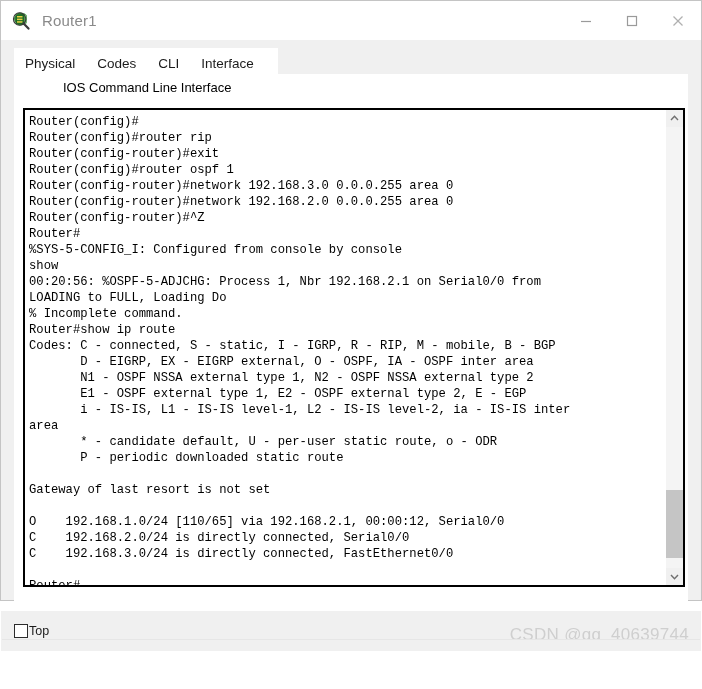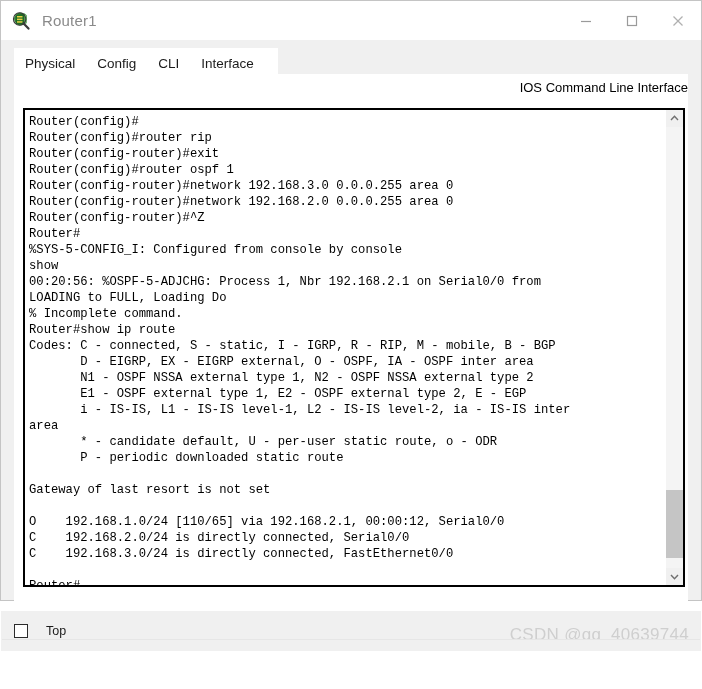--- a/index.html
+++ b/index.html
@@ -104,25 +104,26 @@
   
   #panel {
     flex: 1 1 auto;
     background: #ffffff;
     margin: 0 13px 0 13px;
     position: relative;
     display: flex;
     flex-direction: column;
   }
   #cli-heading {
-    text-align: right;
+    text-align: left;
     font-size: 13px;
     color: #000;
     padding: 6px 0 7px 3px;
     flex: 0 0 auto;
+    margin-left: 46px;
   }
 
   
   #terminal-wrap {
     margin: 6px 3px 0 9px;
     border: 2px solid #000;
     background: #ffffff;
     height: 479px;
     box-sizing: border-box;
     display: flex;
@@ -225,21 +226,21 @@
     align-items: center;
     margin-left: 13px;
   }
   #top-box {
     width: 14px; height: 14px;
     border: 1.5px solid #2b2b2b;
     background: #fff;
     box-sizing: border-box;
   }
   #top-label {
-    margin-left: 18px;
+    margin-left: 1px;
     font-size: 12.5px;
     color: #1b1b1b;
   }
   #watermark {
     position: absolute;
     right: 12px;
     bottom: 6px;
     font-size: 17px;
     color: #cfcfcf;
     letter-spacing: .3px;
@@ -299,21 +300,21 @@
             <line x1="3.5" y1="3.5" x2="12.5" y2="12.5" stroke="#b0b0b0" stroke-width="1.3"></line>
             <line x1="12.5" y1="3.5" x2="3.5" y2="12.5" stroke="#b0b0b0" stroke-width="1.3"></line>
           </svg>
       </div>
     </div>
   </div>
 
   <div id="tabstrip-wrap">
     <div id="tabstrip">
       <div class="tab">Physical</div>
-      <div class="tab">Config</div>
+      <div class="tab">Codes</div>
       <div class="tab active">CLI</div>
       <div class="tab">Interface</div>
     </div>
   </div>
 
   <div id="panel">
 
     <div id="cli-heading">IOS Command Line Interface</div>
 
     <div id="terminal-wrap">

